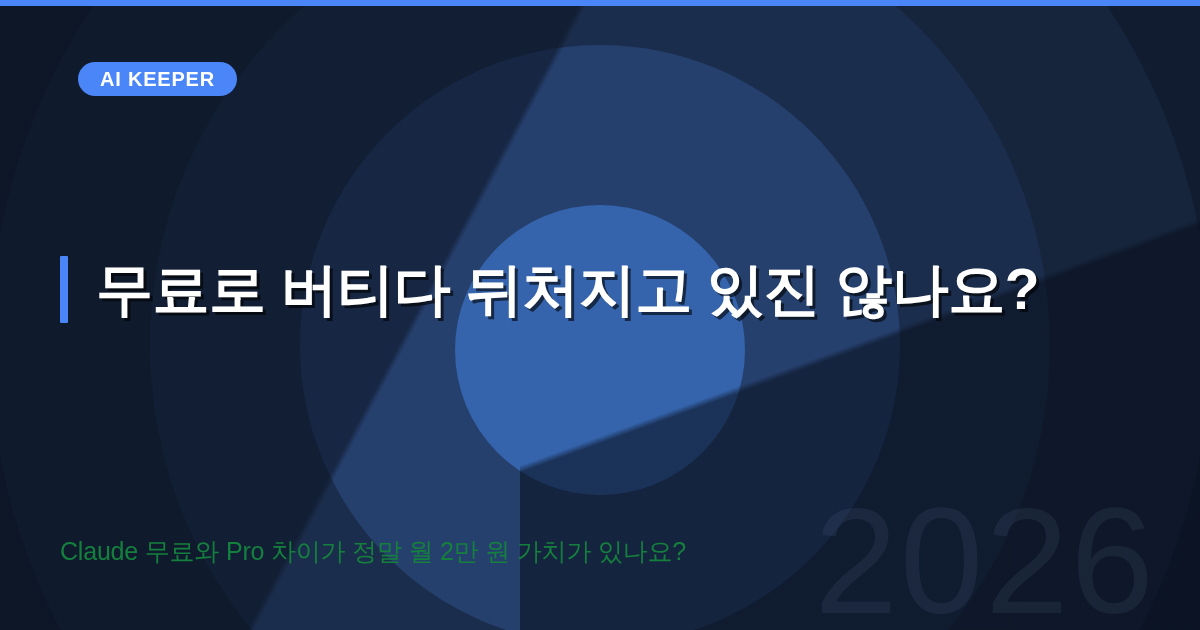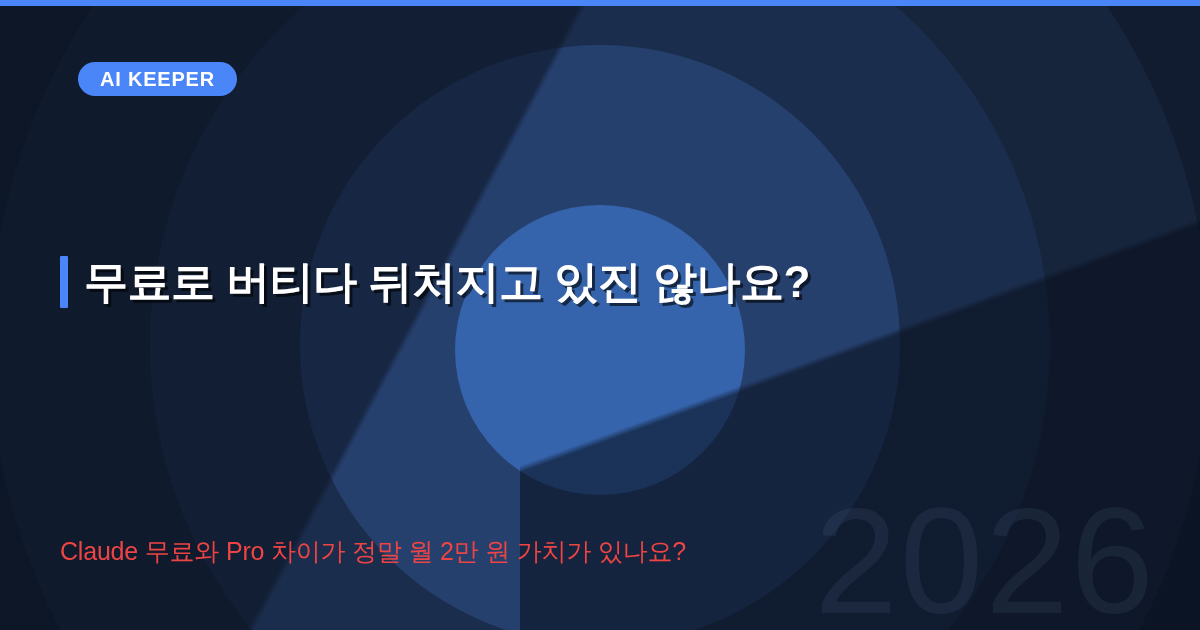--- a/index.html
+++ b/index.html
@@ -100,35 +100,35 @@
     z-index:20;
     max-width:1080px;
   }
   .accent-bar {
     width:8px;
     background:#4a86f7;
     flex:0 0 8px;
     border-radius:1px;
   }
   .headline {
-    margin-left:16px;
+    margin-left:28px;
     color:#ffffff;
-    font-size:44px;
+    font-size:57px;
     font-weight:bold;
     line-height:1.18;
     letter-spacing:-0.5px;
     text-shadow:3px 3px 0 rgba(0,0,0,0.60);
     max-width:1010px;
   }
 
   
   .subtitle {
     position:absolute;
     left:60px; top:535px;
-    color:#ef4444;
+    color:#15803d;
     font-size:25px;
     font-weight:400;
     letter-spacing:-0.2px;
     line-height:1.3;
     z-index:20;
     white-space:nowrap;
   }
 </style>
 </head>
 <body>

